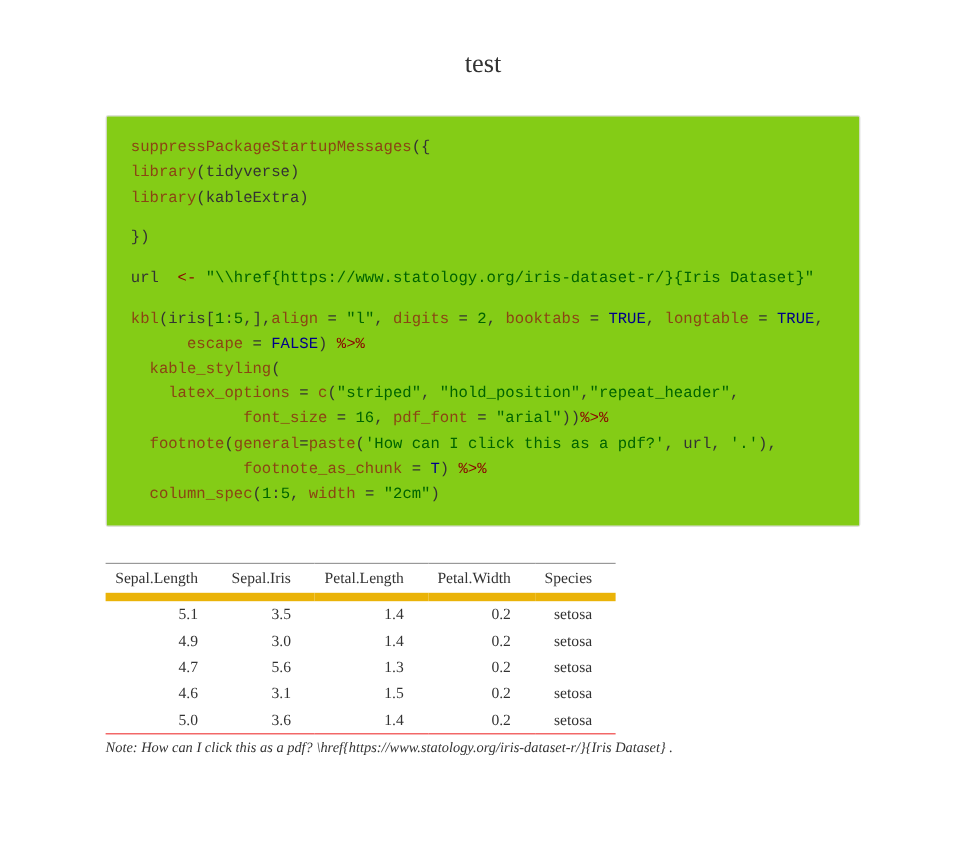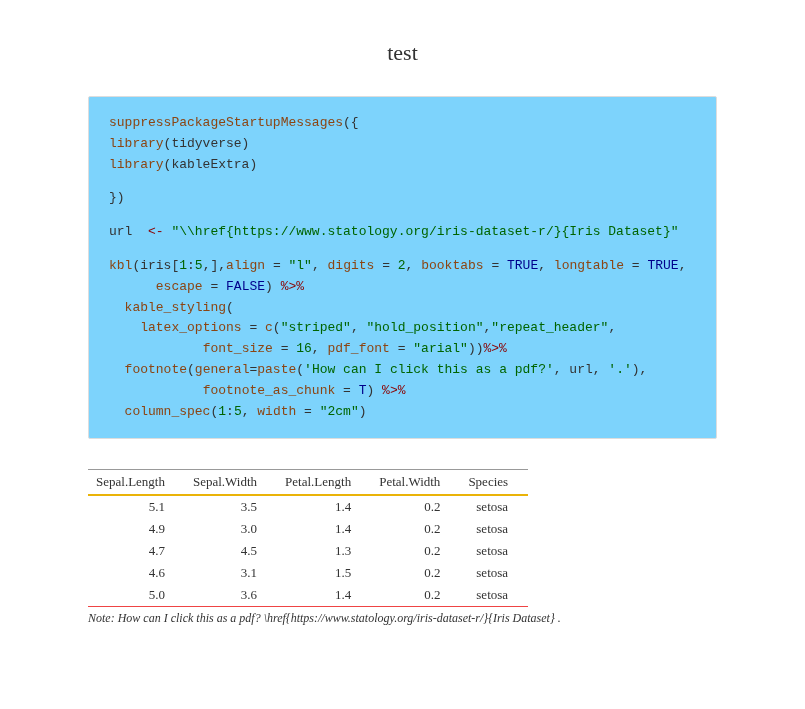--- a/index.html
+++ b/index.html
@@ -19,21 +19,21 @@
     .page-title {
       text-align: center;
       font-size: 22px;
       font-weight: normal;
       color: #333;
       margin-bottom: 30px;
       font-family: Georgia, serif;
     }
 
     .code-block {
-      background: #7dd3fc;
+      background: #84cc16;
       border: 1px solid #ddd;
       padding: 16px 20px;
       font-family: 'Courier New', Courier, monospace;
       font-size: 13px;
       line-height: 1.6;
       margin-bottom: 30px;
       border-radius: 2px;
     }
 
     .code-line {
@@ -59,21 +59,21 @@
 
     table.data-table {
       border-collapse: collapse;
       width: auto;
       font-family: Georgia, serif;
       font-size: 13px;
     }
 
     table.data-table thead tr {
       border-top: 1px solid #999;
-      border-bottom: 2px solid #eab308;
+      border-bottom: 7px solid #eab308;
     }
 
     table.data-table th {
       padding: 4px 20px 4px 8px;
       text-align: left;
       font-weight: normal;
       font-style: normal;
       color: #333;
     }
 
@@ -129,21 +129,21 @@
     <span class="code-line"><span class="c-default">  </span><span class="c-function">footnote</span><span class="c-default">(</span><span class="c-param">general</span><span class="c-default">=</span><span class="c-function">paste</span><span class="c-default">(</span><span class="c-string">'How can I click this as a pdf?'</span><span class="c-default">, url, </span><span class="c-string">'.'</span><span class="c-default">),</span></span>
     <span class="code-line"><span class="c-default">            </span><span class="c-param">footnote_as_chunk</span><span class="c-default"> = </span><span class="c-logical">T</span><span class="c-default">) </span><span class="c-operator">%&gt;%</span></span>
     <span class="code-line"><span class="c-default">  </span><span class="c-function">column_spec</span><span class="c-default">(</span><span class="c-number">1</span><span class="c-default">:</span><span class="c-number">5</span><span class="c-default">, </span><span class="c-param">width</span><span class="c-default"> = </span><span class="c-string">"2cm"</span><span class="c-default">)</span></span>
   </div>
 
   <div class="table-container">
     <table class="data-table">
       <thead>
         <tr>
           <th>Sepal.Length</th>
-          <th>Sepal.Width</th>
+          <th>Sepal.Iris</th>
           <th>Petal.Length</th>
           <th>Petal.Width</th>
           <th>Species</th>
         </tr>
       </thead>
       <tbody>
         <tr>
           <td>5.1</td>
           <td>3.5</td>
           <td>1.4</td>
@@ -152,21 +152,21 @@
         </tr>
         <tr>
           <td>4.9</td>
           <td>3.0</td>
           <td>1.4</td>
           <td>0.2</td>
           <td>setosa</td>
         </tr>
         <tr>
           <td>4.7</td>
-          <td>4.5</td>
+          <td>5.6</td>
           <td>1.3</td>
           <td>0.2</td>
           <td>setosa</td>
         </tr>
         <tr>
           <td>4.6</td>
           <td>3.1</td>
           <td>1.5</td>
           <td>0.2</td>
           <td>setosa</td>

